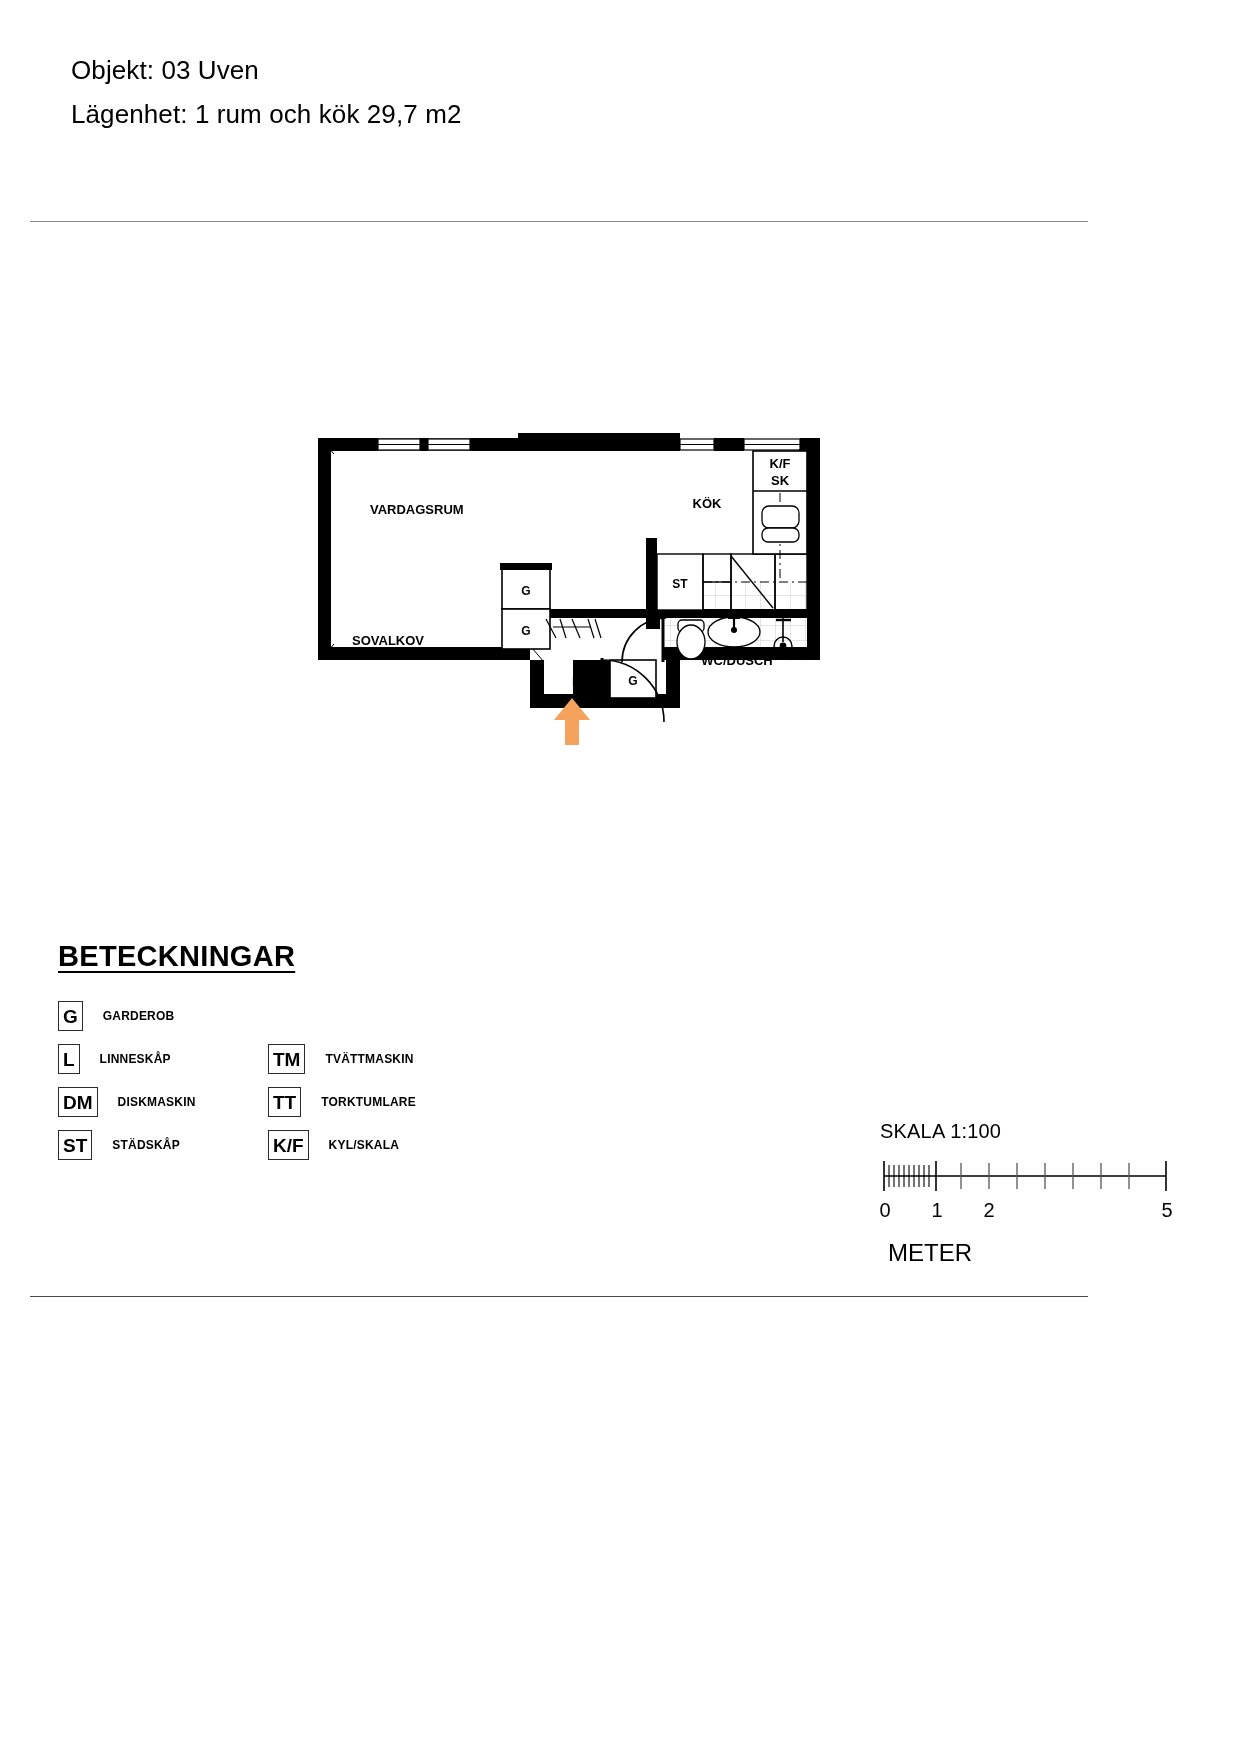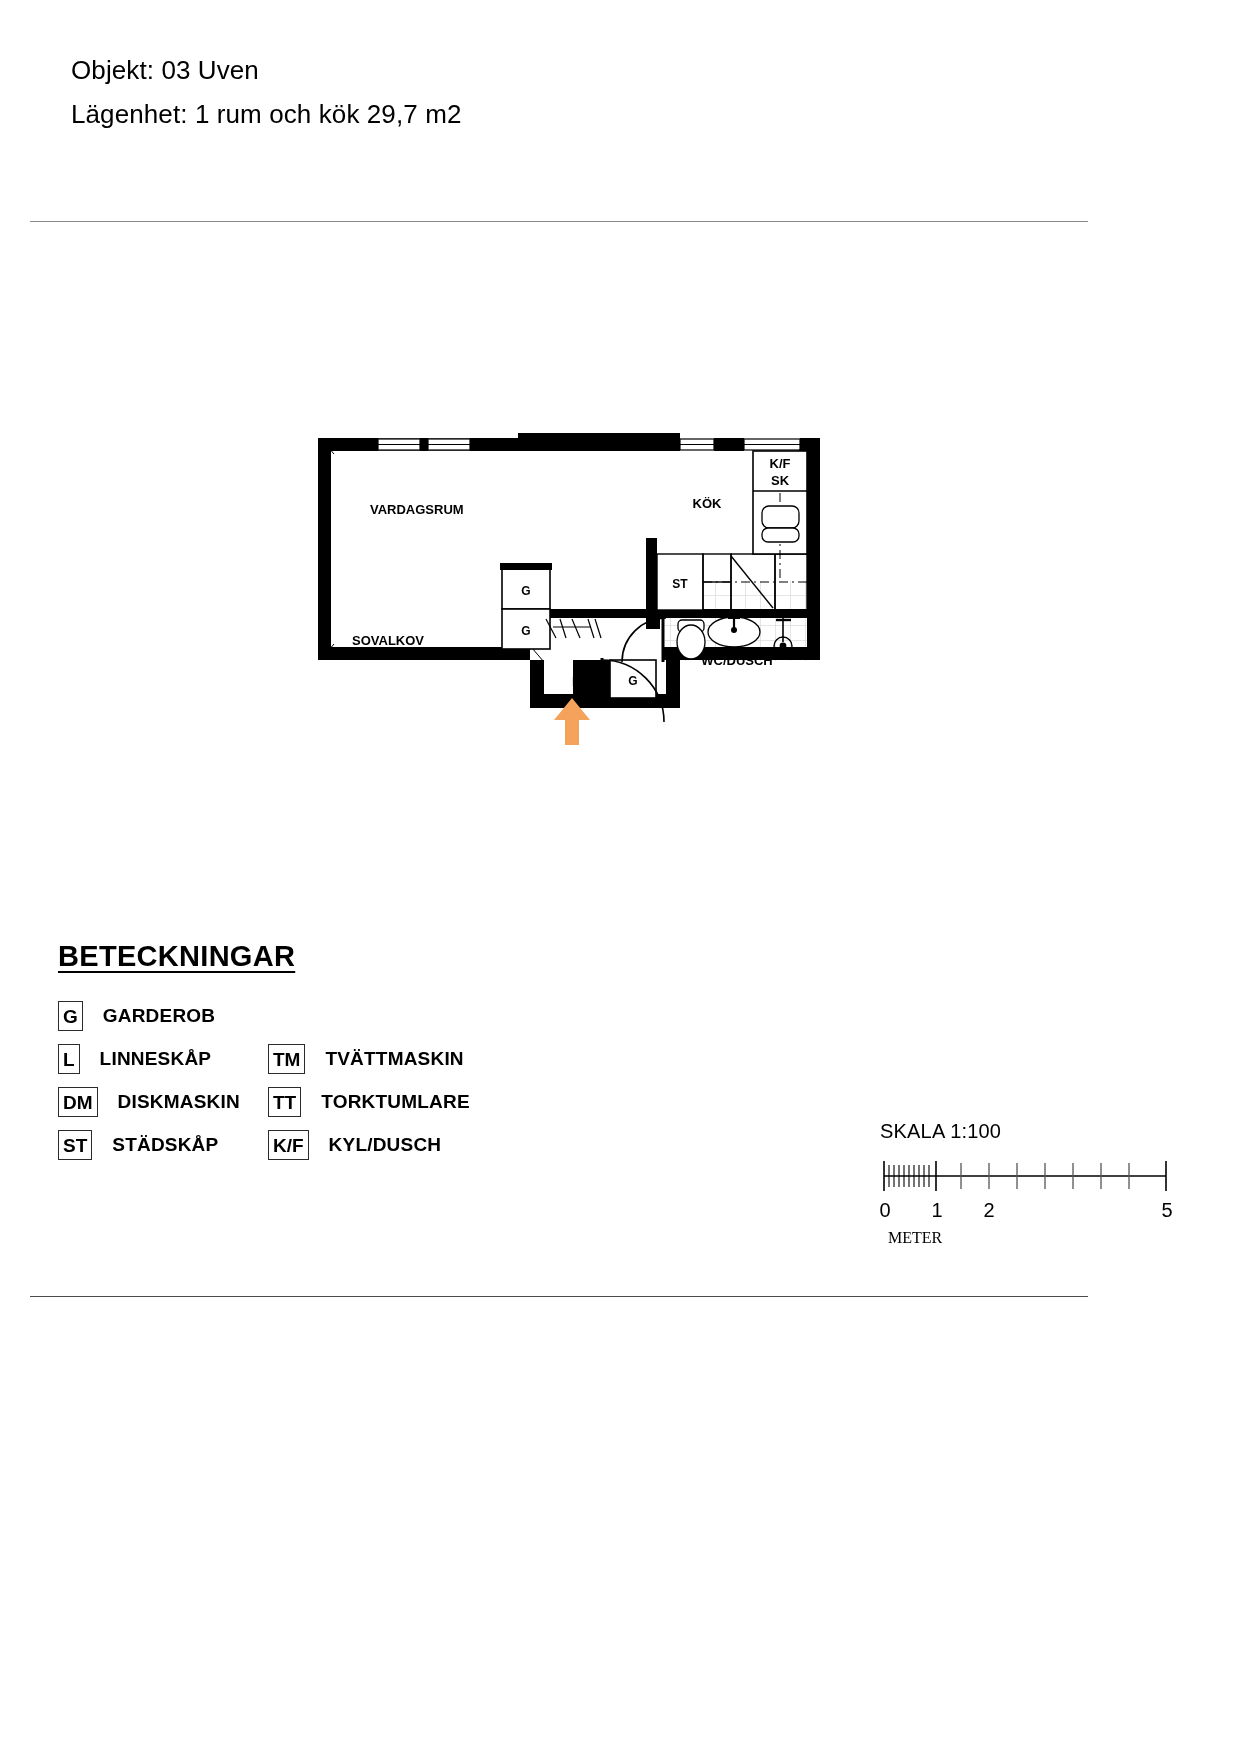--- a/index.html
+++ b/index.html
@@ -86,21 +86,21 @@
     padding: 0 4px;
     display: flex;
     align-items: center;
     justify-content: center;
     font-size: 19px;
     line-height: 1;
     box-sizing: border-box;
     background: #fff;
   }
   .legend-label {
-    font-size: 19px;
+    font-size: 12px;
     margin-left: 20px;
     white-space: nowrap;
     letter-spacing: 0.2px;
   }
 
   
   #scale-block {
     position: absolute;
     left: 880px;
     top: 1120px;
@@ -116,24 +116,23 @@
     position: relative;
     height: 26px;
     font-size: 20px;
   }
   .scale-num {
     position: absolute;
     top: 0;
     transform: translateX(-50%);
   }
   #scale-unit {
-    font-size: 16px;
-    margin-top: 4px;
+    font-size: 24px;
+    margin-top: 14px;
     margin-left: 8px;
-    font-family: Liberation Serif, serif;
   }
 
   #footer-rule {
     position: absolute;
     left: 30px;
     top: 1296px;
     width: 1058px;
     height: 1px;
     background: #4a4a4a;
   }
@@ -404,21 +403,21 @@
       </div>
     </div>
 
     <div class="legend-row">
       <div class="legend-col col-left">
         <span class="legend-sym">ST</span>
         <span class="legend-label">STÄDSKÅP</span>
       </div>
       <div class="legend-col">
         <span class="legend-sym">K/F</span>
-        <span class="legend-label">KYL/DUSCH</span>
+        <span class="legend-label">KYL/SKALA</span>
       </div>
     </div>
 
   </div>
 </div>
 
 <div id="scale-block">
   <div id="scale-title">SKALA 1:100</div>
 
   <div id="scale-bar-wrap">

